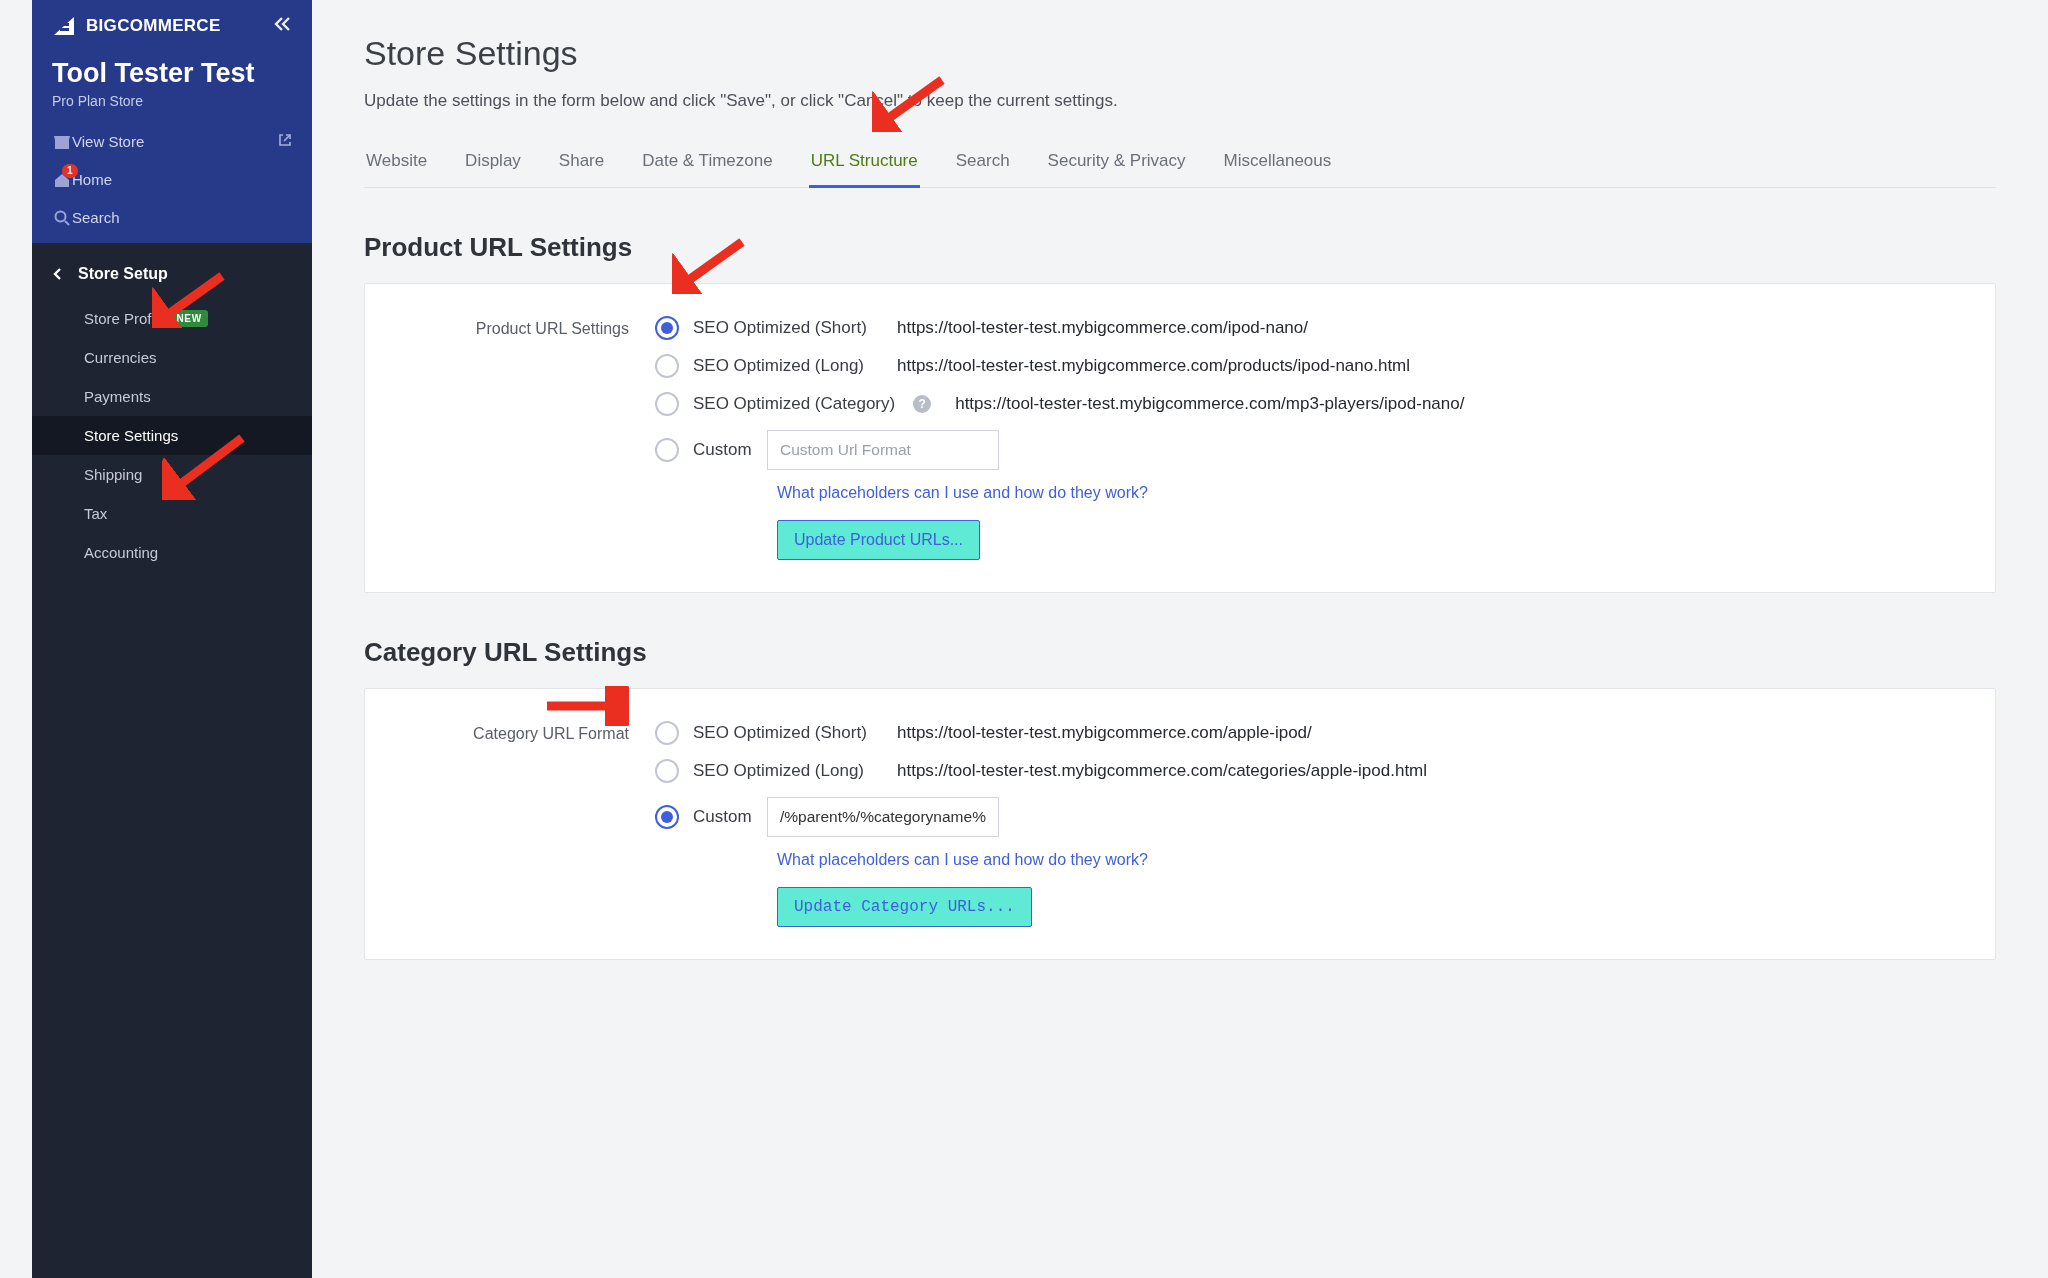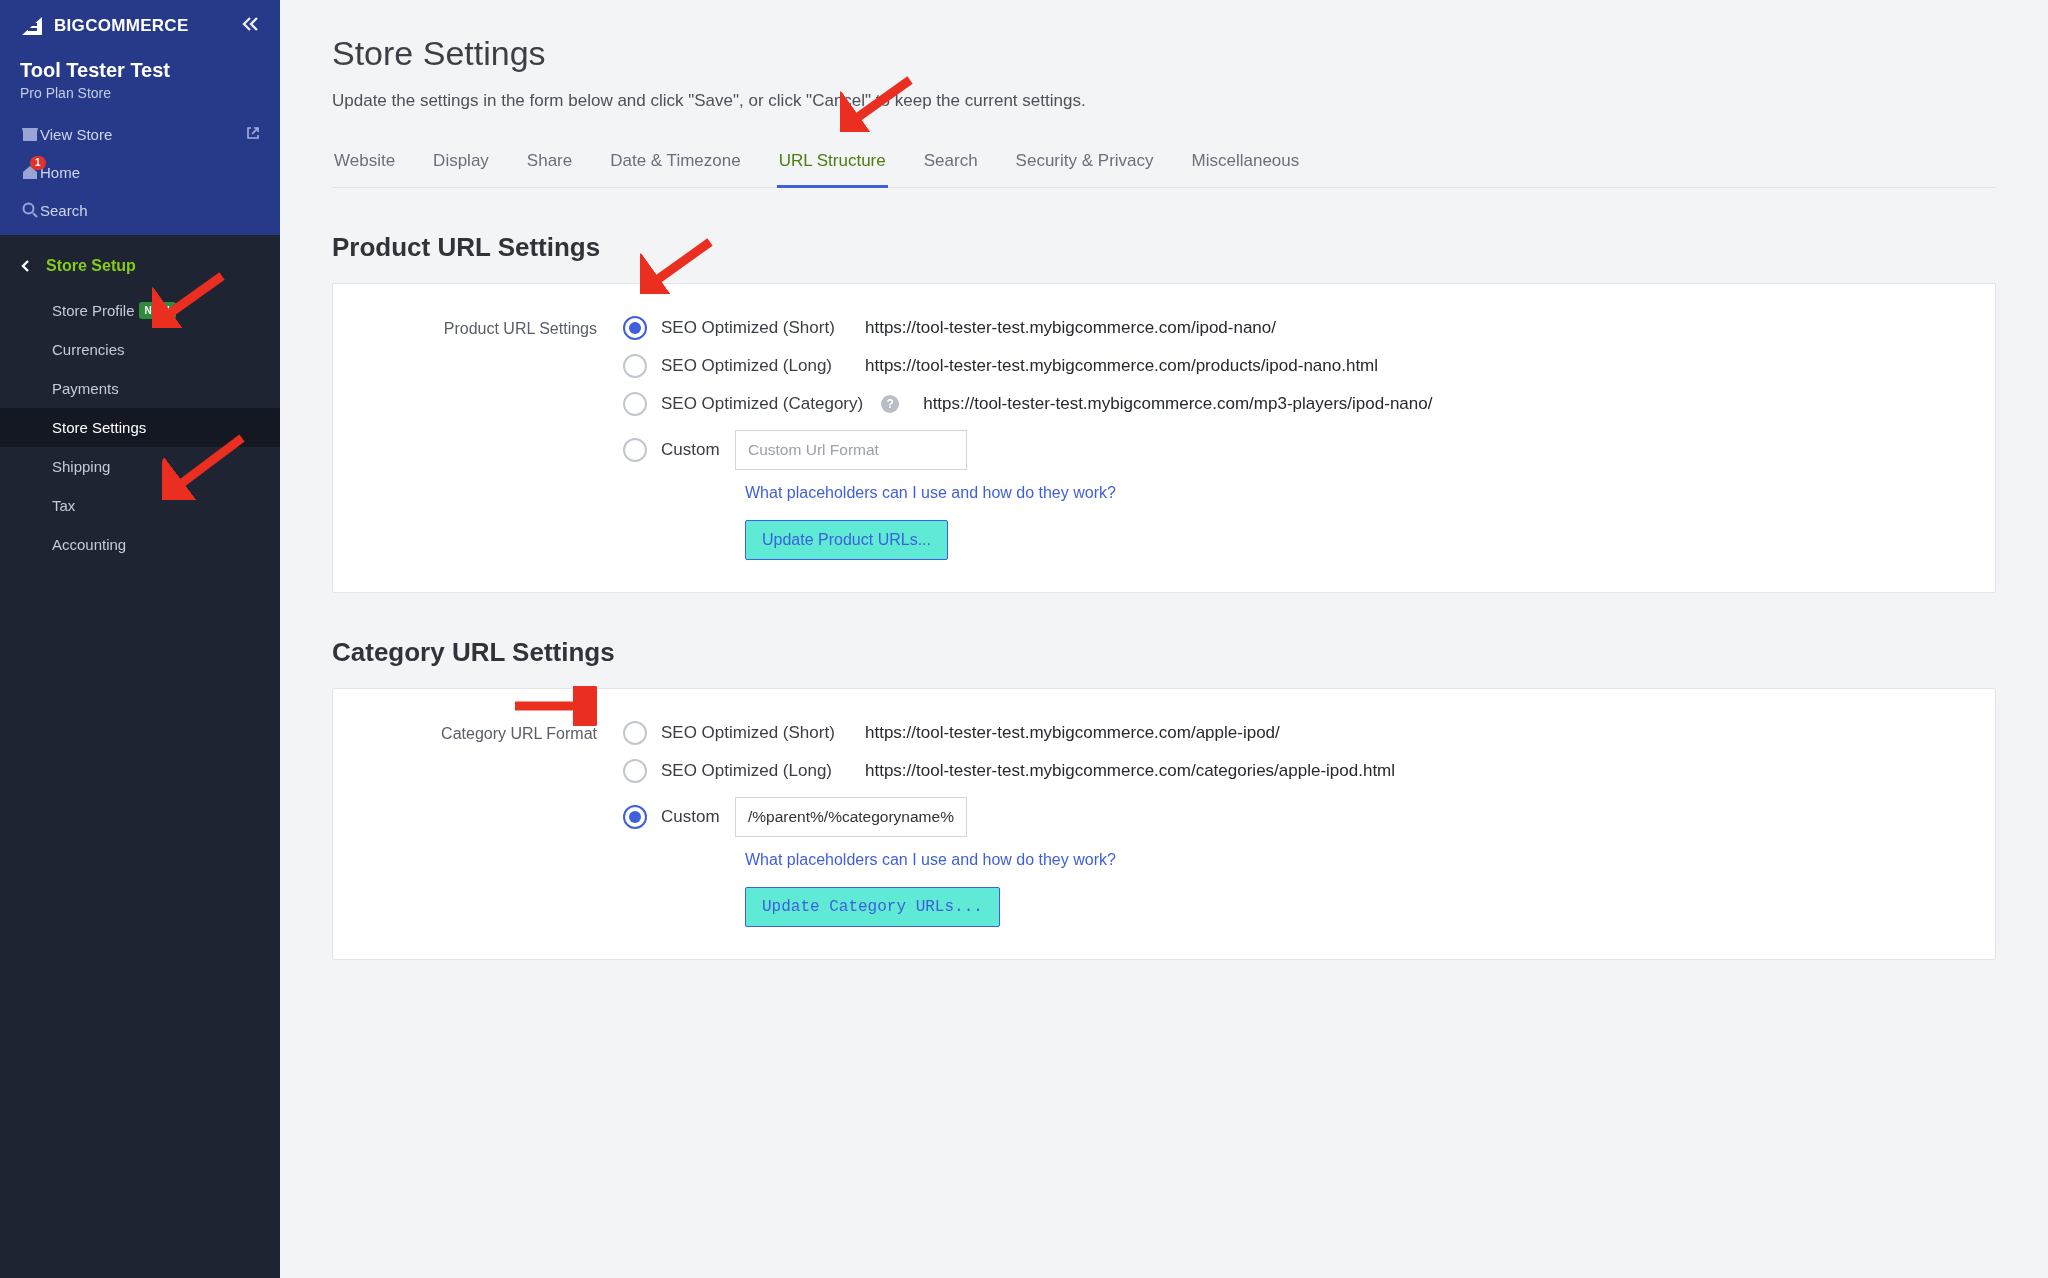--- a/index.html
+++ b/index.html
@@ -1,38 +1,38 @@
 <!DOCTYPE html>
 <html><head>
 <meta charset="utf-8">
 <style>
 * { box-sizing: border-box; margin: 0; padding: 0; }
 body { font-family: -apple-system, BlinkMacSystemFont, "Segoe UI", Helvetica, Arial, sans-serif; background: #f3f4f6; width: 2048px; height: 1278px; overflow: hidden; transform-origin: top left; }
-.app { display: flex; height: 100%; }
+.app { display: flex; height: 100%; margin-left: 32px; }
 
 
 .sidebar { width: 280px; flex: 0 0 280px; display: flex; flex-direction: column; color: #c9cde2; font-size: 15px; }
 .sb-top { background: #273A8A; padding: 0 0 6px; }
 .sb-logo-row { display: flex; align-items: center; justify-content: space-between; padding: 14px 20px 18px; }
 .sb-logo { display: flex; align-items: center; gap: 6px; color: #fff; font-weight: 700; letter-spacing: .02em; }
 .sb-logo .sail svg { display:block; }
 .sb-logo .word { font-size: 17px; }
 .sb-logo .word .big { font-weight: 800; }
 .collapse { color:#fff; opacity:.9; }
 .sb-store { padding: 4px 20px 14px; }
-.sb-store .name { color:#fff; font-size:20px; font-weight:700; line-height:1.1; }
+.sb-store .name { color:#fff; font-size:27px; font-weight:700; line-height:1.1; }
 .sb-store .plan { color:#c5cbe7; font-size:14px; margin-top:4px; }
 .sb-link { display:flex; align-items:center; padding:10px 20px; cursor:pointer; position:relative; }
 .sb-link .ico { width:20px; display:flex; align-items:center; justify-content:center; color:#9aa5d6; }
 .sb-link .lbl { color:#cfd5ee; }
 .sb-link .ext { margin-left:auto; color:#a6aee0; }
 .badge-1 { position:absolute; left:30px; top:3px; background:#e0342b; color:#fff; border-radius:999px; font-size:10px; line-height:1; padding:2px 5px; font-weight:700; }
 
 .sb-bottom { background:#1f2433; flex:1; padding-top:6px; }
-.sb-group-hdr { display:flex; align-items:center; gap:12px; padding:16px 20px; color:#84cc16; font-weight:600; font-size:16px; cursor:pointer; }
+.sb-group-hdr { display:flex; align-items:center; gap:12px; padding:16px 20px; color:#ffffff; font-weight:600; font-size:16px; cursor:pointer; }
 .sb-group-hdr .chev { width:14px; display:flex; }
 .sb-items { padding: 0; }
 .sb-item { display:flex; align-items:center; padding:11px 20px 11px 52px; color:#c7cad6; cursor:pointer; }
 .sb-item.active { background:#141823; color:#fff; }
 .new-pill { background:#2f8a3c; color:#fff; font-size:10px; font-weight:700; letter-spacing:.06em; padding:3px 6px; border-radius:3px; margin-left:4px; }
 
 
 .main { flex:1; background:#f3f4f6; padding: 34px 52px 24px; overflow:auto; position:relative; }
 h1.page-title { font-size:34px; font-weight:500; color:#3b3f46; margin-bottom:18px; }
 p.page-sub   { color:#4c5059; font-size:17px; margin-bottom:40px; }

